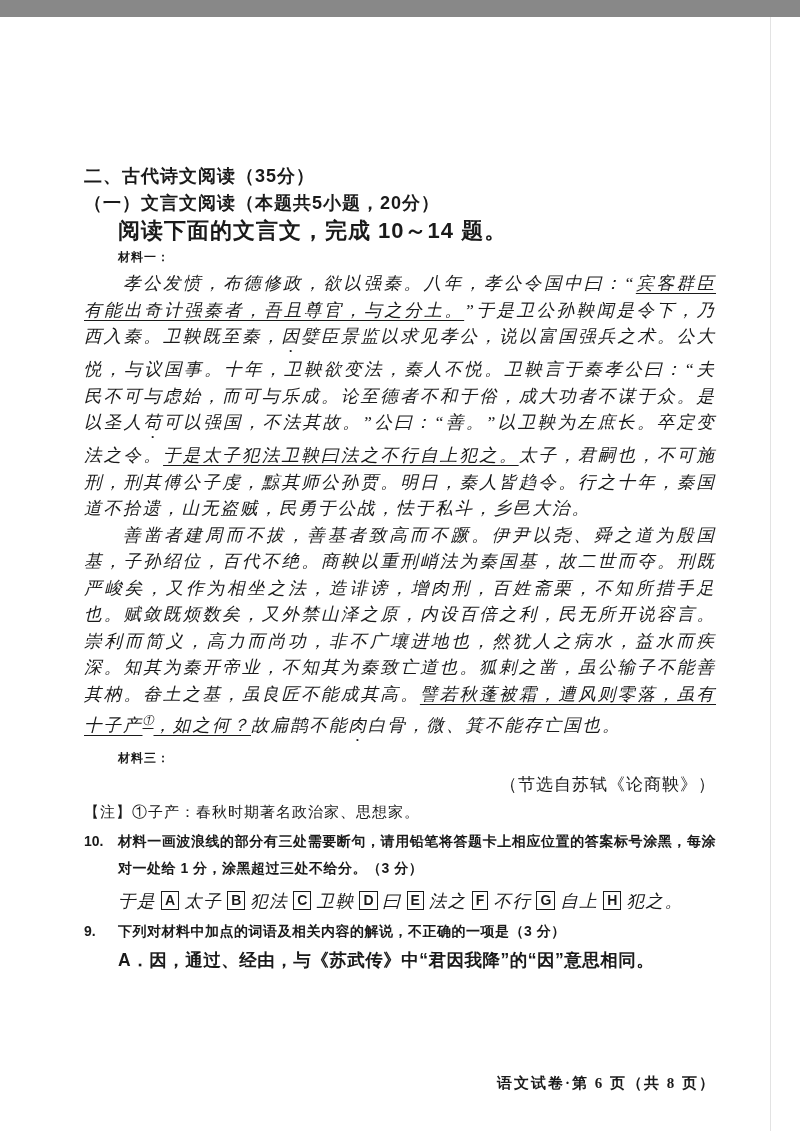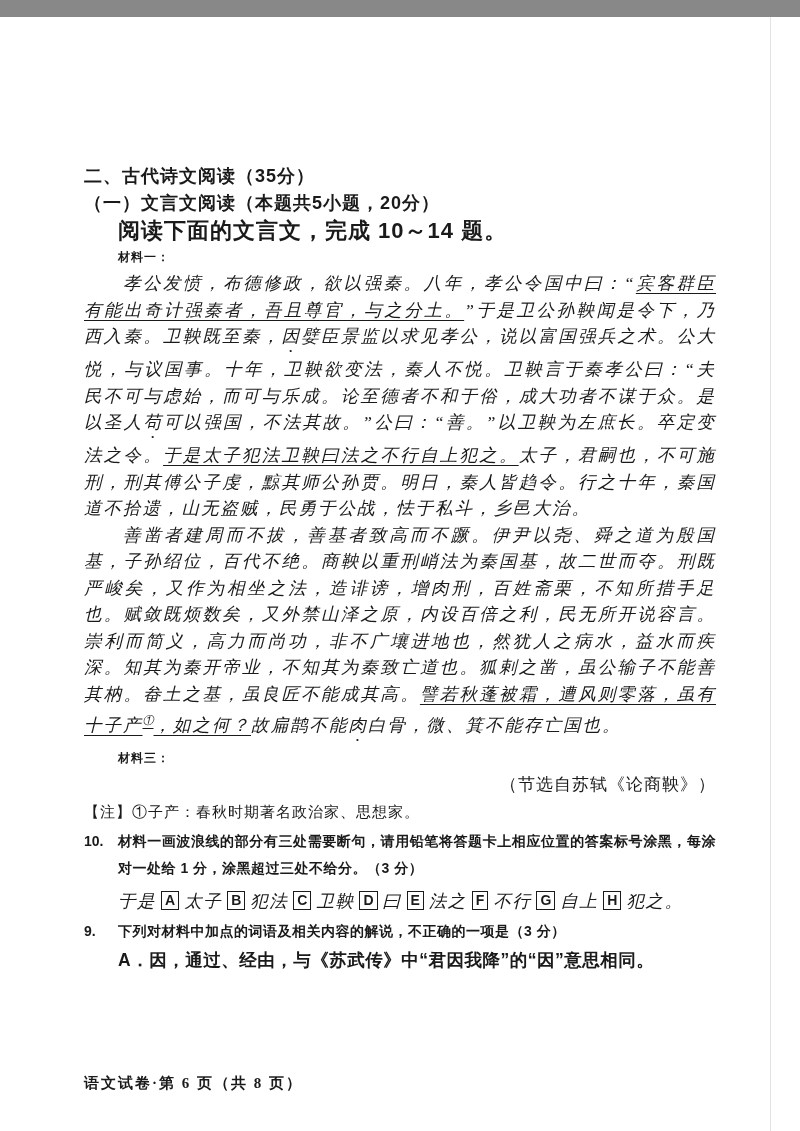--- a/index.html
+++ b/index.html
@@ -89,21 +89,21 @@
     font-family: "Liberation Sans", "DejaVu Sans", sans-serif;
     font-weight: 600;
     font-size: 17.5px;
     line-height: 27px;
     letter-spacing: 0.5px;
   }
   .footer {
     position: absolute;
     left: 84px; top: 1057px;
     width: 632px;
-    text-align: left;
+    text-align: right;
     font-size: 15px;
     font-weight: 600;
     letter-spacing: 2px;
   }
   
   .seg-u {
     text-decoration: underline;
     text-decoration-thickness: 1.3px;
     text-underline-offset: 4px;
   }

